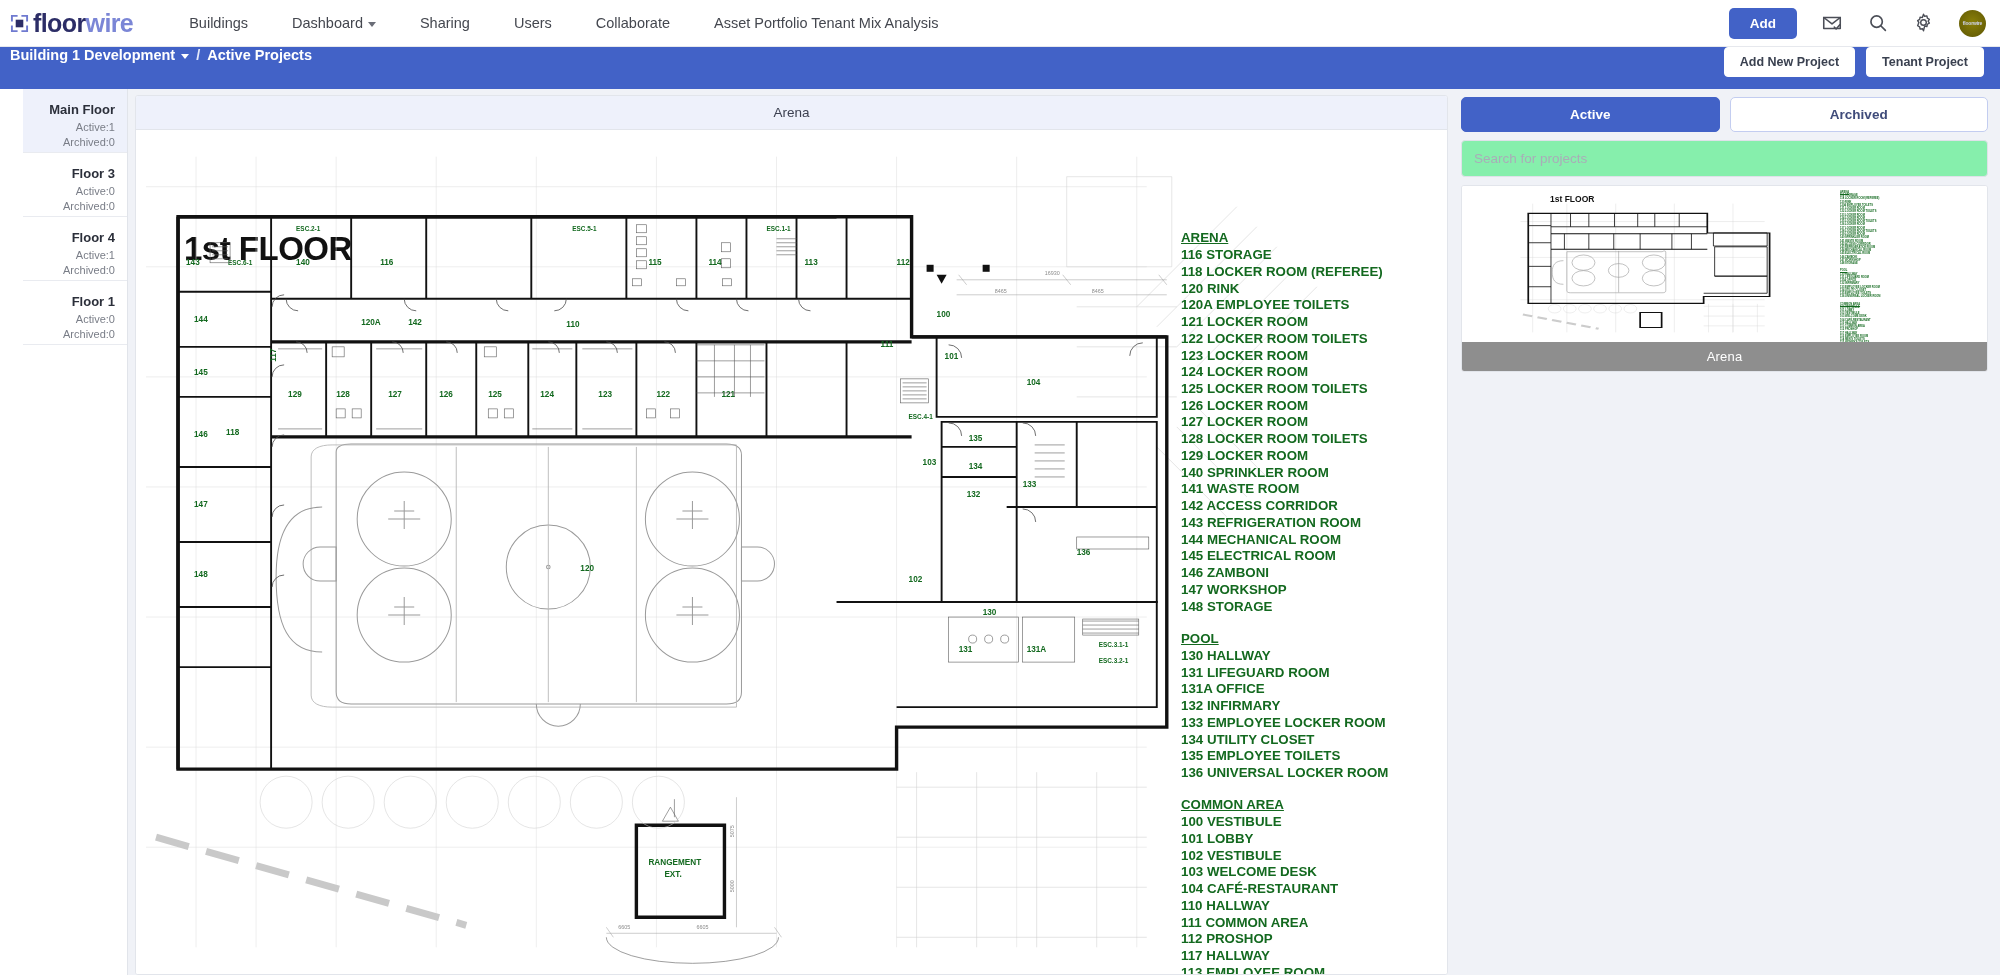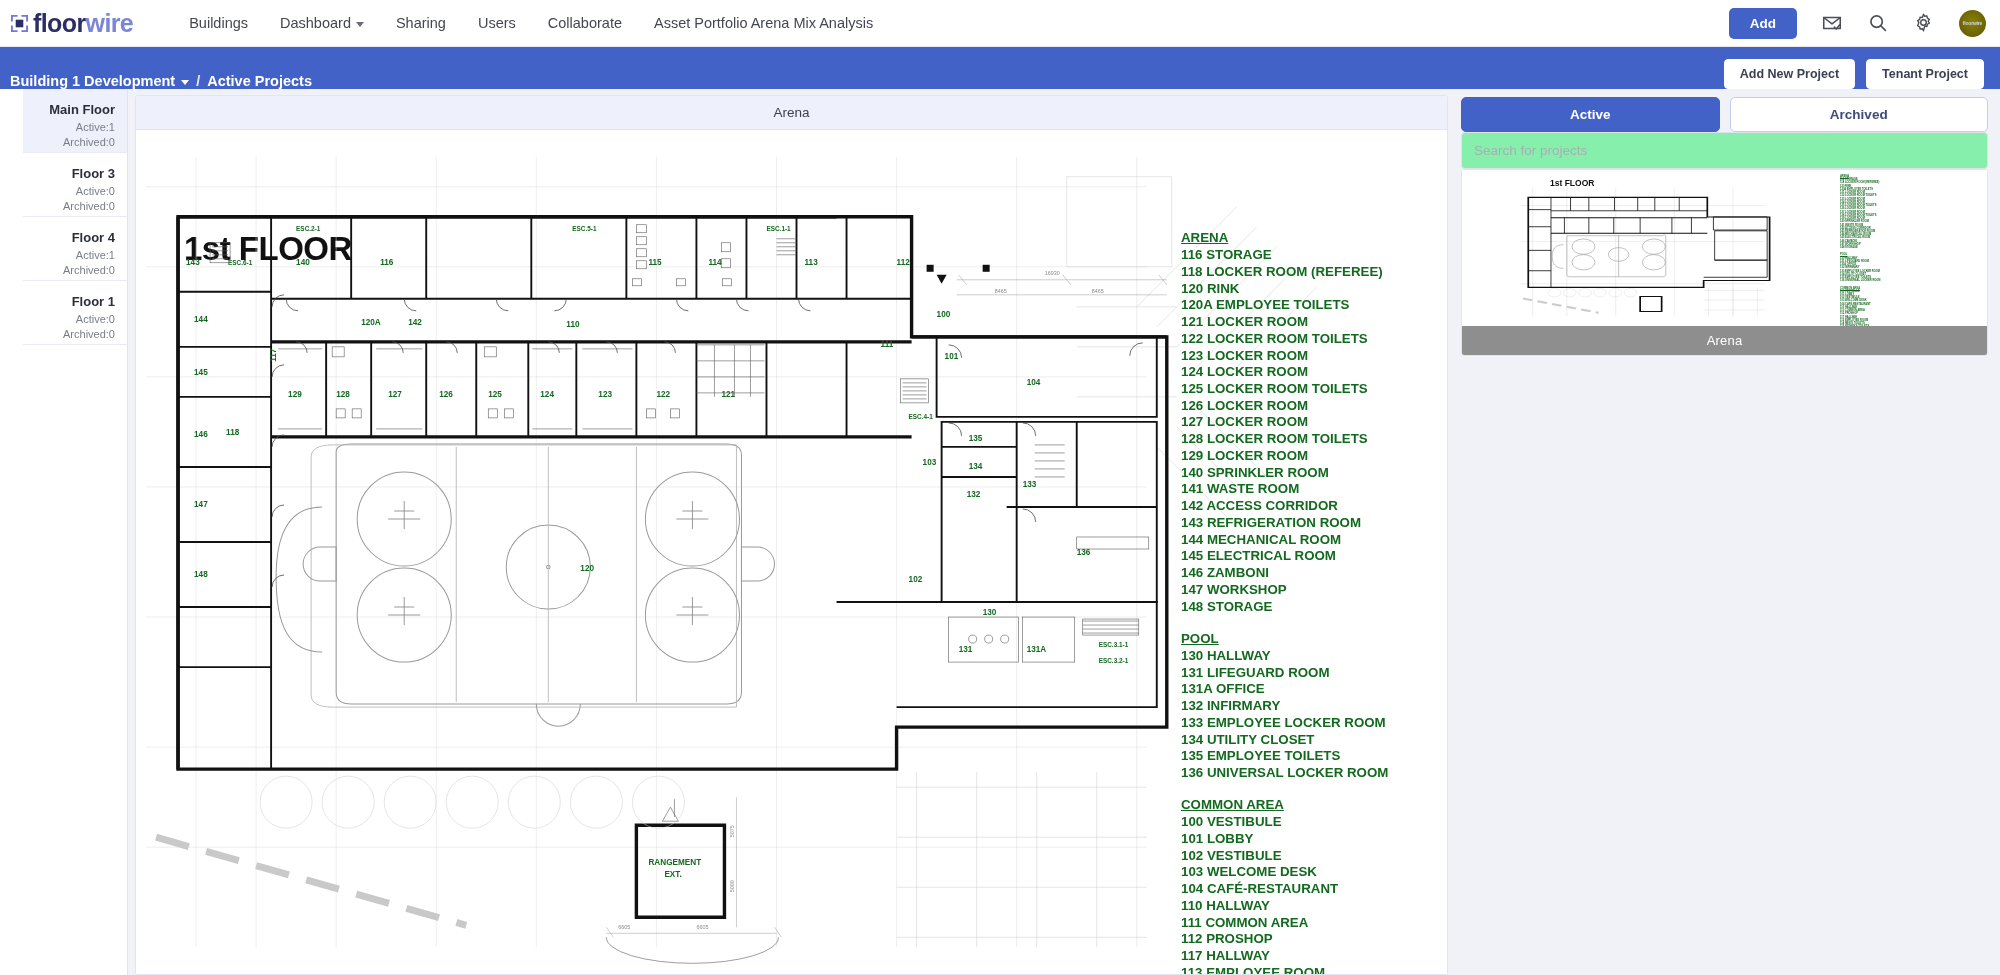--- a/index.html
+++ b/index.html
@@ -26,21 +26,21 @@
   .logo { display:flex; align-items:center; gap:4px; padding-right: 18px; }
   .logo-mark {
     width: 19px; height: 19px; position: relative; flex: 0 0 auto;
   }
   .logo-text {
     font-size: 25px; font-weight: 700; letter-spacing: -0.6px; line-height: 1;
   }
   .logo-text .a { color: #2c2d66; }
   .logo-text .b { color: #7b86d6; }
 
-  .nav { display: flex; align-items: center; gap: 0; margin-left: 22px; }
+  .nav { display: flex; align-items: center; gap: 12px; margin-left: 22px; }
   .nav-item {
     font-size: 14.5px; color: #44474f; padding: 6px 16px;
     cursor: pointer; white-space: nowrap; display: flex; align-items: center; gap: 5px;
   }
   .caret {
     width: 0; height: 0; border-left: 4px solid transparent;
     border-right: 4px solid transparent; border-top: 5px solid #6a6d77;
     display:inline-block; margin-top: 2px;
   }
 
@@ -54,21 +54,21 @@
   .avatar {
     width: 27px; height: 27px; border-radius: 50%;
     background: radial-gradient(circle at 50% 45%, #8a8008 0%, #6f6606 60%, #5c5405 100%);
     display: flex; align-items: center; justify-content: center;
     overflow: hidden; cursor: pointer;
   }
   .avatar span { font-size: 5px; color: #cfd4ef; font-weight: 700; letter-spacing: -0.2px; }
 
   
   .crumbbar {
-    height: 42px; background: #4262c7; display: flex; align-items: flex-end;
+    height: 42px; background: #4262c7; display: flex; align-items: flex-start;
     padding: 0 16px 0 10px; color: #ffffff;
   }
   .crumb-main { font-size: 14.5px; font-weight: 700; display:flex; align-items:center; gap:6px; cursor:pointer;}
   .crumb-caret {
     width: 0; height: 0; border-left: 4px solid transparent;
     border-right: 4px solid transparent; border-top: 5px solid #ffffff;
     display:inline-block; margin-top: 3px;
   }
   .crumb-sep { margin: 0 7px; font-size: 14.5px; font-weight: 700; color: #e3e8fa; }
   .crumb-cur { font-size: 14.5px; font-weight: 700; cursor: pointer; }
@@ -100,21 +100,21 @@
   }
   .sheet-head {
     background: #eef1fb; border-bottom: 1px solid #e2e5eb;
     text-align: center; font-size: 13.5px; color: #3c4050; padding: 9px 0;
   }
   .sheet-body { position: relative; flex: 1 1 auto; overflow: hidden; background:#fff; }
 
   
   .rpanel {
     width: 545px; flex: 0 0 545px; padding: 8px 12px 0 6px;
-    display: flex; flex-direction: column; 
+    display: flex; flex-direction: column; gap: 8px;
   }
   .segs { display: flex; gap: 10px; }
   .seg {
     flex: 1 1 0; text-align: center; font-size: 13.5px; font-weight: 700;
     padding: 9px 0; border-radius: 5px; cursor: pointer;
   }
   .seg.on { background: #4262c7; color: #ffffff; border: 1px solid #4262c7; }
   .seg.off { background: #ffffff; color: #3f4b7a; border: 1px solid #c3cdf0; }
   .searchbox {
     background: #86efac; border: 1px solid #dfe2e9; border-radius: 4px;
@@ -190,21 +190,21 @@
     <div class="nav-item">
         <span>Sharing</span>
       </div>
     <div class="nav-item">
         <span>Users</span>
       </div>
     <div class="nav-item">
         <span>Collaborate</span>
       </div>
     <div class="nav-item">
-        <span>Asset Portfolio Arena Mix Analysis</span>
+        <span>Asset Portfolio Tenant Mix Analysis</span>
       </div>
   </nav>
 
   <div class="top-right">
     <button class="btn-add">Add</button>
 
     <span class="ticon">
       <svg viewBox="0 0 24 24" width="22" height="22" fill="none" stroke="#4b4e57" stroke-width="1.7" stroke-linecap="round" stroke-linejoin="round">
         <path d="M3 6h18v12H3z"></path>
           <path d="M3 6l9 7 9-7"></path>

